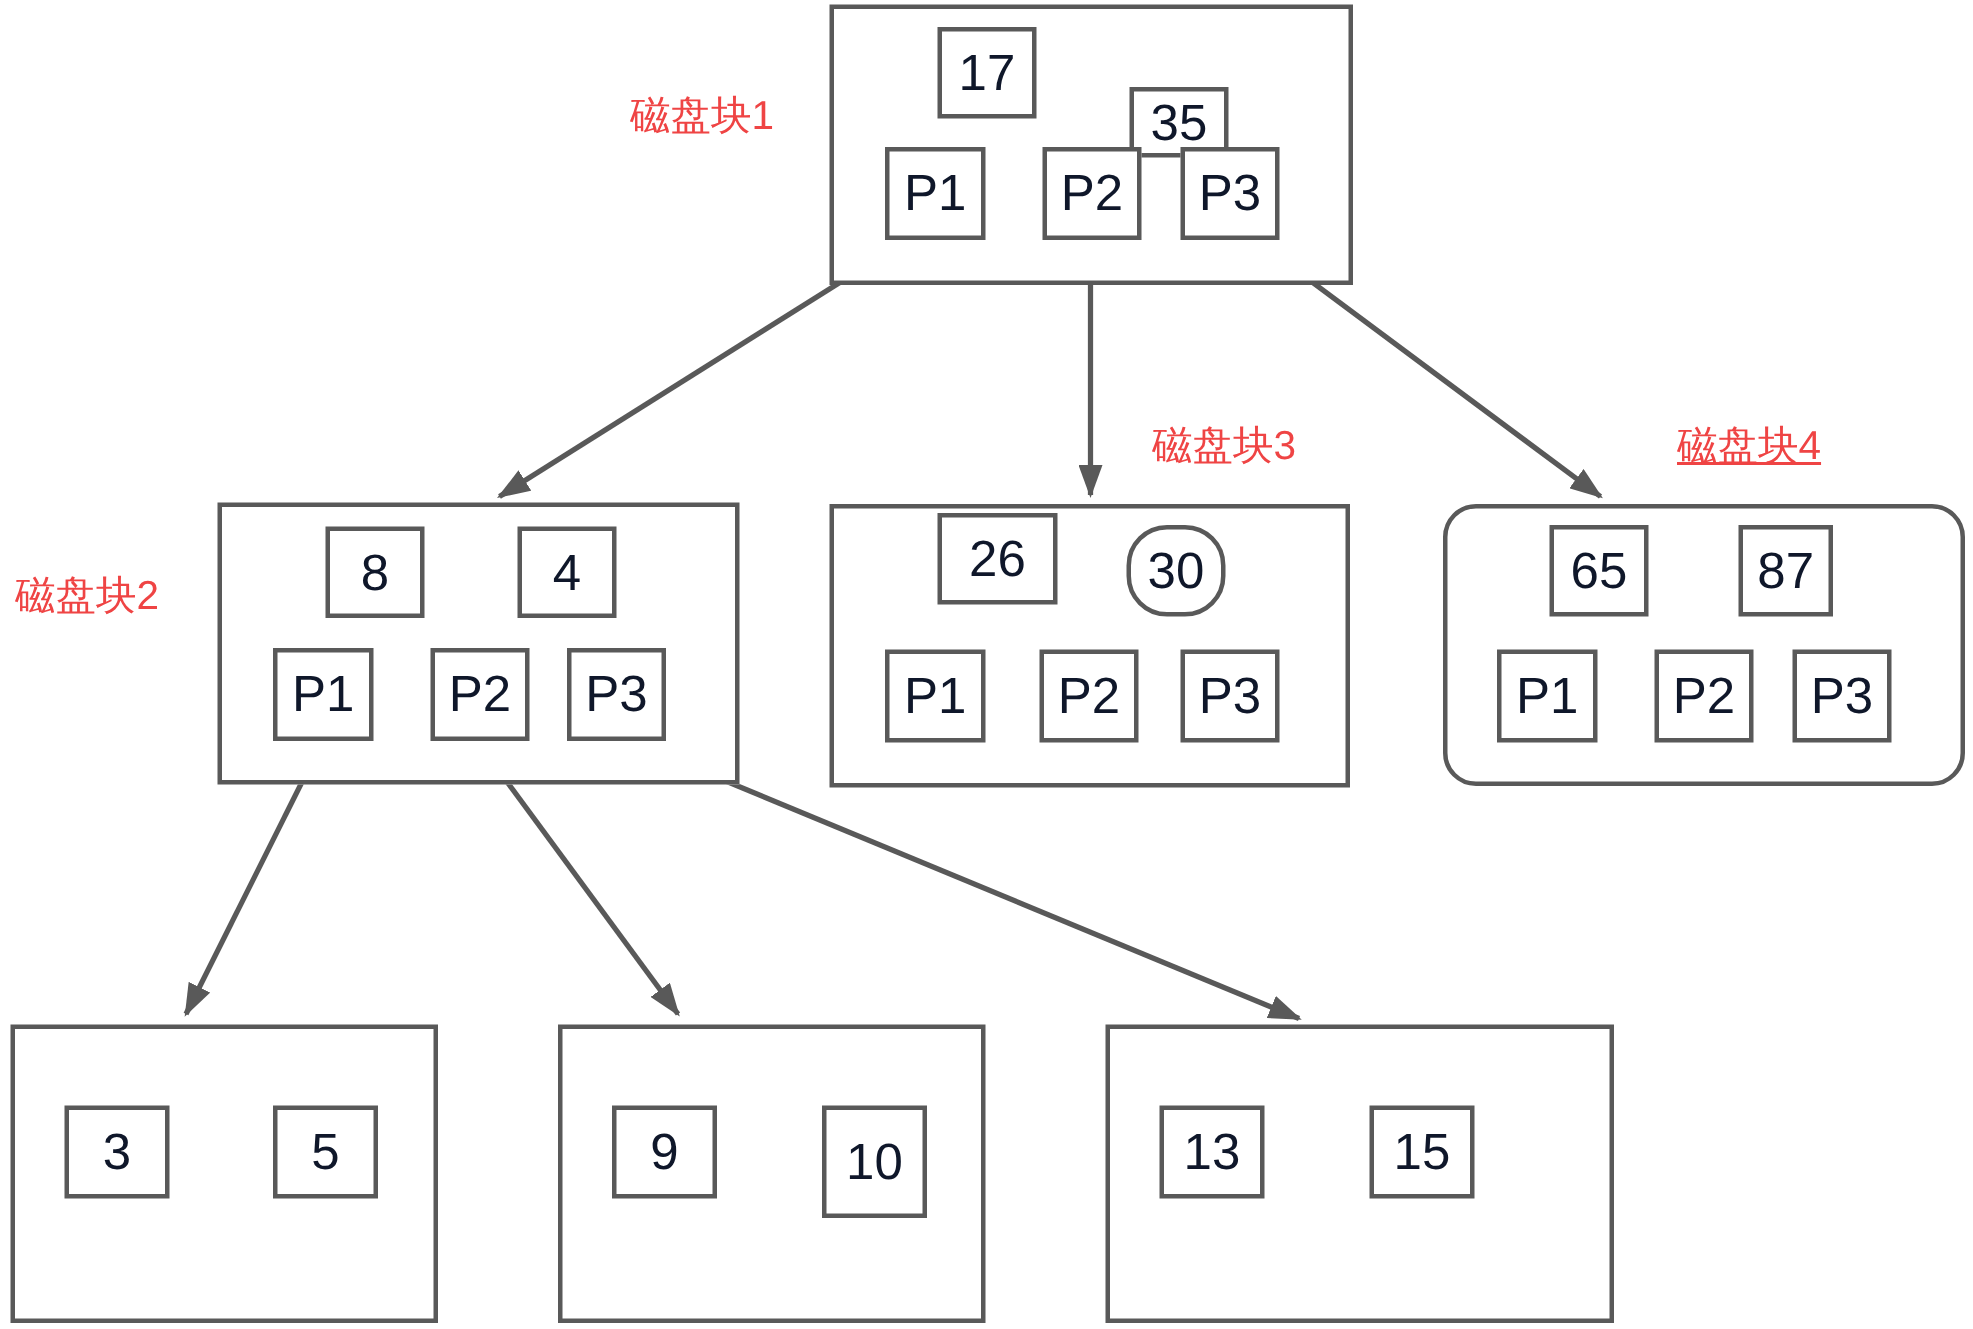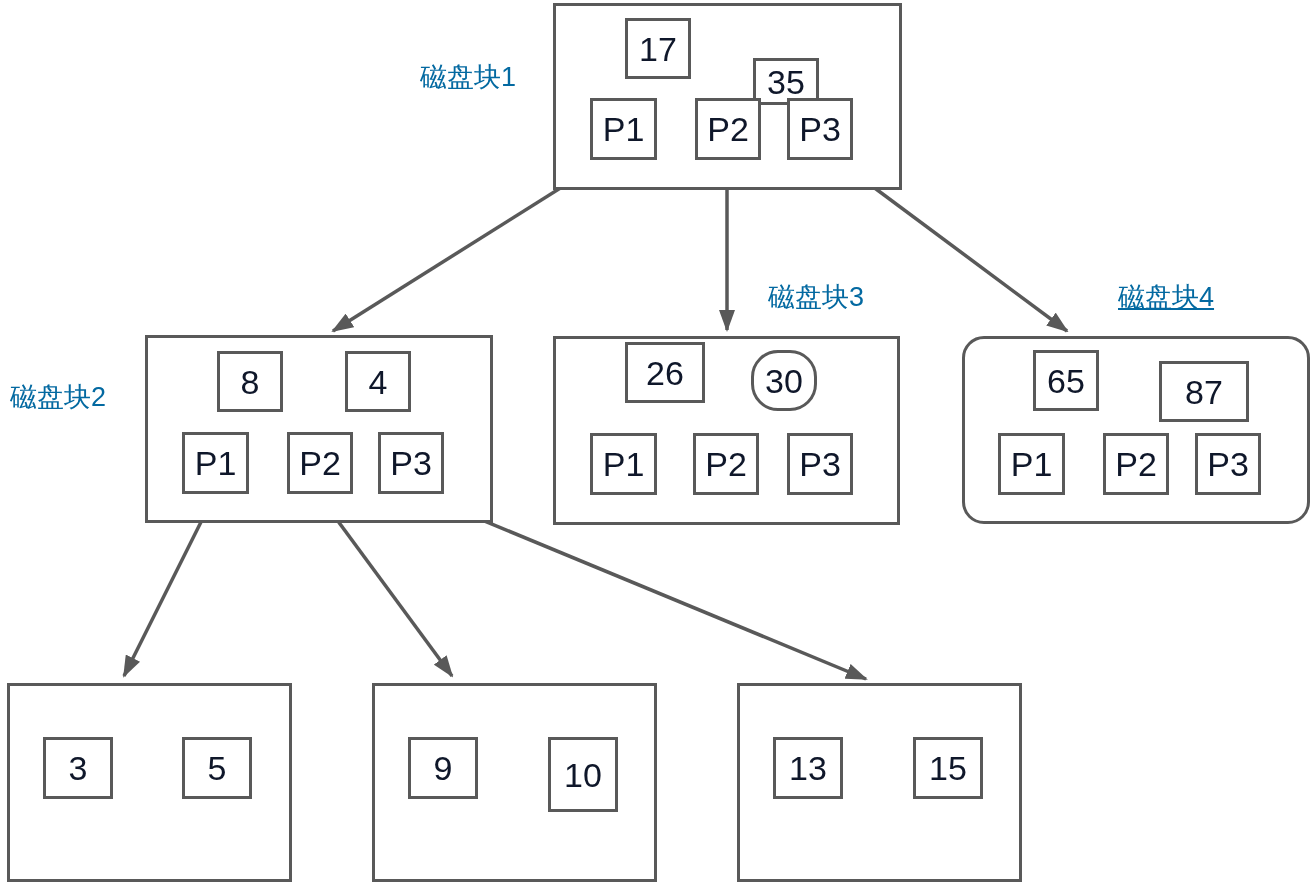--- a/index.html
+++ b/index.html
@@ -10,21 +10,21 @@
   #edges{position:absolute;left:0;top:0;width:1315px;height:886px;pointer-events:none;}
   .block{
     position:absolute;border:3px solid #595959;box-sizing:border-box;background:#ffffff;
   }
   .cell{
     position:absolute;border:3px solid #595959;box-sizing:border-box;background:#ffffff;
     display:flex;align-items:center;justify-content:center;
     font-size:34px;color:#0f172a;line-height:1;
   }
   .lbl{
-    position:absolute;font-size:27px;color:#0369a1;white-space:nowrap;line-height:1.1;
+    position:absolute;font-size:27px;color:#ef4444;white-space:nowrap;line-height:1.1;
   }
 </style>
 </head>
 <body>
 
 <div id="stage">
 
   <svg id="edges" width="1315" height="886" viewBox="0 0 1315 886">
     <defs>
       <marker id="arrowhead" markerUnits="userSpaceOnUse" markerWidth="22" markerHeight="16" refX="20" refY="8" orient="auto">
@@ -63,34 +63,34 @@
   <div class="block" style="left:553px;top:336px;width:347px;height:189px;">
     <div class="cell" style="left:69px;top:3px;width:80px;height:61px;">26</div>
     <div class="cell" style="left:195px;top:11px;width:66px;height:61px;border-radius:27px;">30</div>
     <div class="cell" style="left:34px;top:94px;width:67px;height:62px;">P1</div>
     <div class="cell" style="left:137px;top:94px;width:66px;height:62px;">P2</div>
     <div class="cell" style="left:231px;top:94px;width:66px;height:62px;">P3</div>
   </div>
 
   <div class="block" style="left:962px;top:336px;width:348px;height:188px;border-radius:22px;">
     <div class="cell" style="left:68px;top:11px;width:66px;height:61px;">65</div>
-    <div class="cell" style="left:194px;top:22px;width:90px;height:61px;">87</div>
+    <div class="cell" style="left:194px;top:11px;width:63px;height:61px;">87</div>
     <div class="cell" style="left:33px;top:94px;width:67px;height:62px;">P1</div>
     <div class="cell" style="left:138px;top:94px;width:66px;height:62px;">P2</div>
     <div class="cell" style="left:230px;top:94px;width:66px;height:62px;">P3</div>
   </div>
 
   <div class="block" style="left:7px;top:683px;width:285px;height:199px;">
     <div class="cell" style="left:33px;top:51px;width:70px;height:62px;">3</div>
     <div class="cell" style="left:172px;top:51px;width:70px;height:62px;">5</div>
   </div>
 
   <div class="block" style="left:372px;top:683px;width:285px;height:199px;">
     <div class="cell" style="left:33px;top:51px;width:70px;height:62px;">9</div>
     <div class="cell" style="left:173px;top:51px;width:70px;height:75px;">10</div>
   </div>
 
-  <div class="block" style="left:737px;top:683px;width:285px;height:199px;">
+  <div class="block" style="left:737px;top:683px;width:339px;height:199px;">
     <div class="cell" style="left:33px;top:51px;width:70px;height:62px;">13</div>
     <div class="cell" style="left:173px;top:51px;width:70px;height:62px;">15</div>
   </div>
 
 </div>
 
 </body></html>

